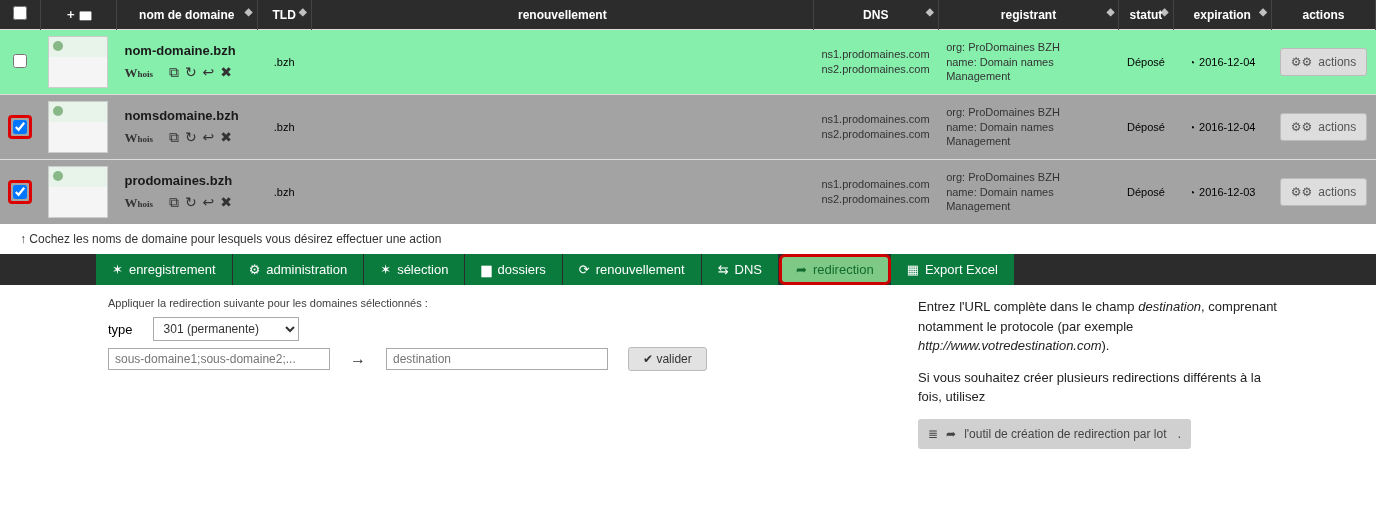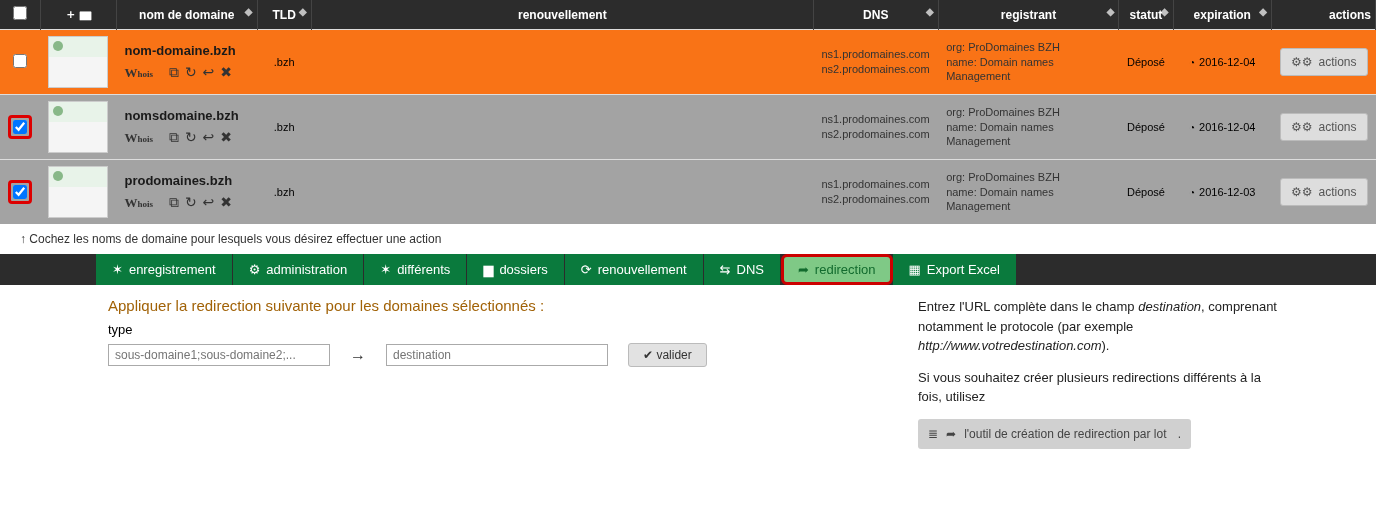--- a/index.html
+++ b/index.html
@@ -3,51 +3,51 @@
 <meta charset="utf-8">
 <style>
 * { box-sizing: border-box; margin: 0; padding: 0; }
 body { font-family: Arial, Helvetica, sans-serif; font-size: 12px; background: #fff; width: 1376px; }
 table { border-collapse: collapse; width: 100%; }
 thead { background: #2c2c2c; color: #fff; }
 thead th { padding: 6px 4px; font-weight: bold; font-size: 12px; border-right: 1px solid #444; text-align: center; position: relative; }
 thead th .sort { position: absolute; right: 4px; top: 6px; font-size: 10px; opacity: 0.7; }
 tbody td { padding: 6px 8px; border-top: 1px solid #ddd; font-size: 11px; vertical-align: middle; }
 tbody tr { height: 64px; }
-tbody tr.row-white { background: #f97316; }
+tbody tr.row-white { background: #86efac; }
 tbody tr.row-sel { background: #a3a3a3; }
 .col-check { width: 28px; text-align: center; }
 .col-thumb { width: 68px; }
 .col-domain { width: 140px; }
 .col-tld { width: 54px; text-align: center; }
 .col-config { width: 500px; }
 .col-dns { width: 120px; }
 .col-reg { width: 180px; }
 .col-stat { width: 52px; text-align: center; }
 .col-exp { width: 98px; text-align: center; }
-.col-act { width: 96px; text-align: right; }
+.col-act { width: 96px; text-align: center; }
 .check-real { width: 14px; height: 14px; }
 .check-hl { border: 3px solid #d00; border-radius: 4px; padding: 2px; display: inline-block; line-height: 0; }
 .thumb { width: 60px; height: 52px; background: linear-gradient(#e8f3e9 40%, #f5f5f5 40%); border: 1px solid #ccc; position: relative; }
 .thumb::before { content:""; position:absolute; left:4px; top:4px; width:10px; height:10px; border-radius:50%; background:#88b888; }
 .dom-name { font-weight: bold; color: #1a1a1a; font-size: 13px; display: block; margin-bottom: 6px; }
 .dom-icons { color: #333; font-size: 14px; }
 .dom-icons span { margin-right: 6px; cursor: pointer; }
 .whois { font-family: serif; font-weight: bold; font-size: 13px; }
 .dns-line, .reg-line { font-size: 11px; color: #333; line-height: 1.35; }
 .badge-clock::before { content:"\25D4"; margin-right:4px; font-size:10px; }
 .act-btn { background: #ddd; border: 1px solid #bbb; border-radius: 3px; padding: 6px 10px; color: #555; font-size: 12px; display: inline-flex; align-items: center; gap: 6px; cursor: pointer; }
 .hint { padding: 8px 16px 8px 20px; font-size: 12px; color: #333; }
 .tabbar { background: #2c2c2c; display: flex; padding-left: 96px; }
 .tabbar .tab { background: #0a7a3d; color: #fff; padding: 8px 16px; font-size: 13px; border-right: 1px solid #2c2c2c; display: inline-flex; align-items: center; gap: 6px; cursor: pointer; }
 .tabbar .tab.active { background: #7fc986; color: #1a4; }
 .tabbar .tab.active.highlight { border: 3px solid #c00; border-radius: 6px; padding: 5px 14px; color:#126b2e; }
 .panel { display: flex; padding: 12px 0 12px 108px; gap: 110px; }
 .panel-left { width: 700px; }
-.panel-left .title { font-size: 15px; margin-bottom: 8px; color: #a16207; }
+.panel-left .title { font-size: 11px; margin-bottom: 8px; color: #404040; }
 .row-form { display: flex; align-items: center; gap: 20px; margin-bottom: 6px; }
 .row-form label { font-size: 13px; }
 select, input[type=text] { border: 1px solid #aaa; padding: 3px 6px; font-size: 12px; background:#fff; color:#333; }
 select { width: 146px; }
 input.sub { width: 222px; color:#999; }
 input.dest { width: 222px; color:#999; }
 .arrow { font-size: 16px; color: #333; }
 .valider { background: #e2e2e2; border: 1px solid #bbb; border-radius: 3px; padding: 4px 14px; font-size: 12px; color: #333; cursor:pointer; }
 .panel-right { width: 360px; font-size: 13px; line-height: 1.5; color: #222; }
 .panel-right p { margin-bottom: 12px; }
@@ -154,21 +154,21 @@
   <div class="tab">
       <span>✶</span>
       <span>enregistrement</span>
     </div>
   <div class="tab">
       <span>⚙</span>
       <span>administration</span>
     </div>
   <div class="tab">
       <span>✶</span>
-      <span>différents</span>
+      <span>sélection</span>
     </div>
   <div class="tab">
       <span>▆</span>
       <span>dossiers</span>
     </div>
   <div class="tab">
       <span>⟳</span>
       <span>renouvellement</span>
     </div>
   <div class="tab">
@@ -183,20 +183,21 @@
       <span>▦</span>
       <span>Export Excel</span>
     </div>
 </div>
 
 <div class="panel">
   <div class="panel-left">
     <div class="title">Appliquer la redirection suivante pour les domaines sélectionnés :</div>
     <div class="row-form">
       <label>type</label>
+      <select><option>301 (permanente)</option></select>
     </div>
     <div class="row-form">
       <input type="text" class="sub" placeholder="sous-domaine1;sous-domaine2;..." style="">
       <span class="arrow">→</span>
       <input type="text" class="dest" placeholder="destination" style="">
       <button class="valider"><span>✔</span> <span>valider</span></button>
     </div>
   </div>
   <div class="panel-right">
     <p><span>Entrez l'URL complète dans le champ </span><em>destination</em><span>, comprenant notamment le protocole (par exemple </span><em>http://www.votredestination.com</em><span>).</span></p>

